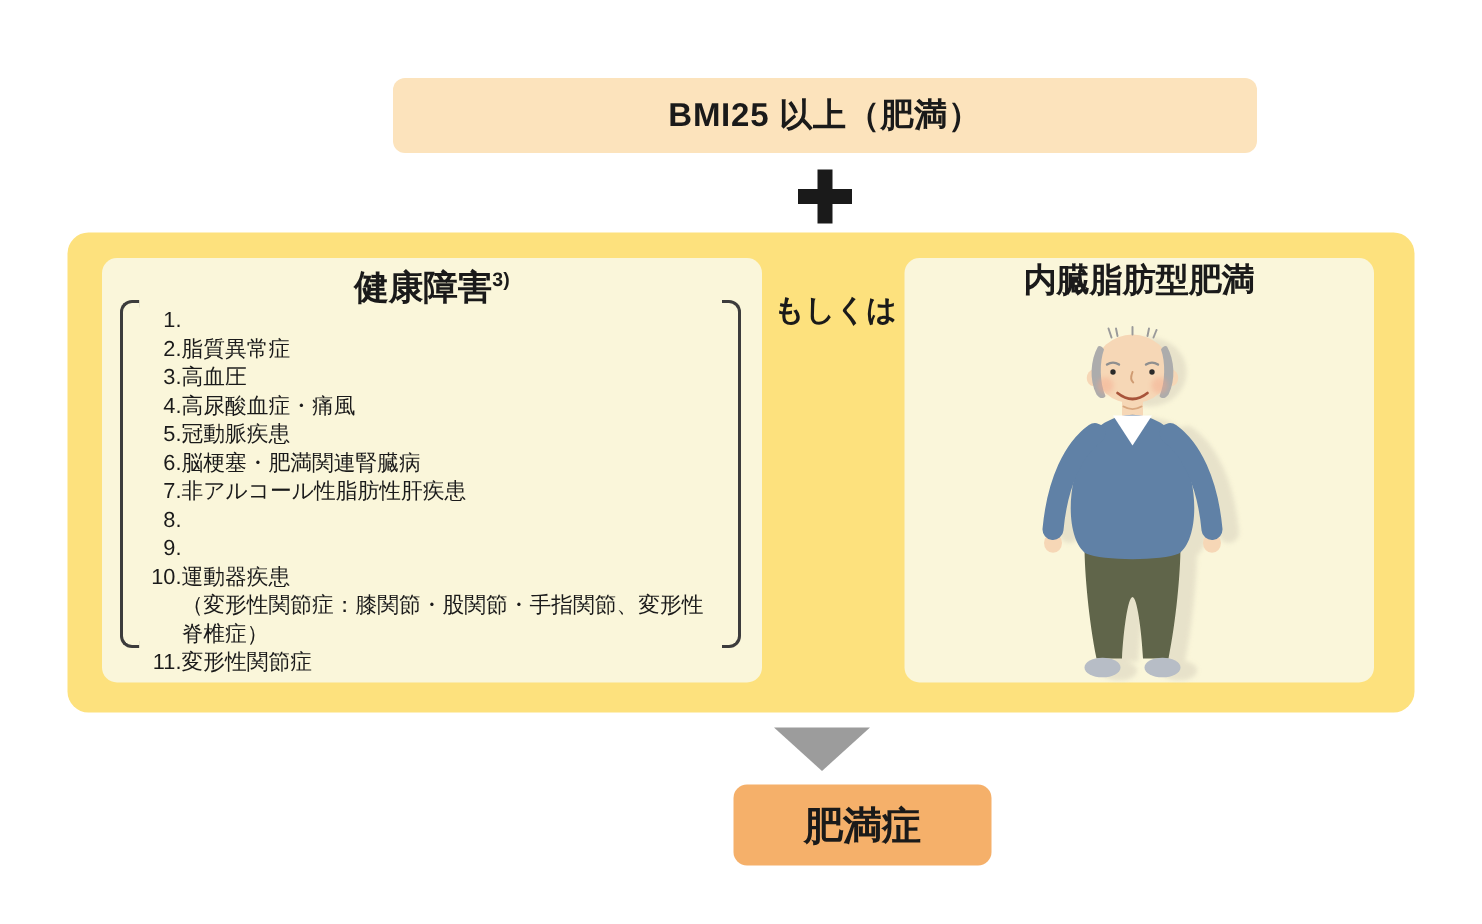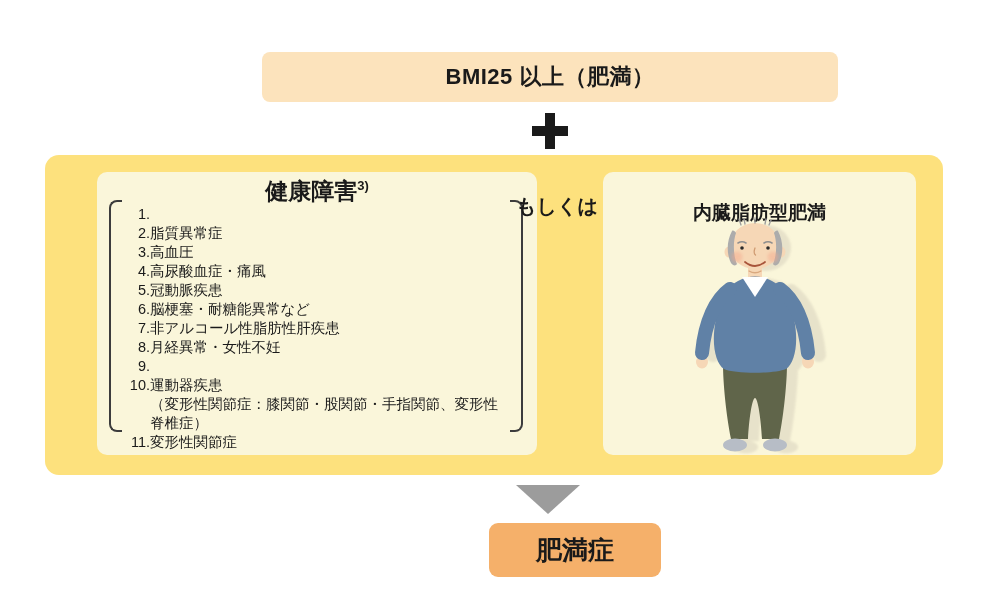--- a/index.html
+++ b/index.html
@@ -18,41 +18,41 @@
   .top-box span{font-size:22px;font-weight:bold;letter-spacing:.5px;}
 
   .plus{position:absolute;left:532px;top:113px;width:36px;height:36px;}
   .plus .pv{position:absolute;left:13px;top:0;width:10px;height:36px;background:var(--text-black);}
   .plus .ph{position:absolute;left:0;top:13px;width:36px;height:10px;background:var(--text-black);}
 
   .main{position:absolute;left:45px;top:155px;width:898px;height:320px;
     background:var(--panel-yellow);border-radius:14px;}
 
   .health-box{position:absolute;left:23px;top:17px;width:440px;height:283px;
-    background:var(--panel-cream);border-radius:10px;margin-left:29px;}
+    background:var(--panel-cream);border-radius:10px;}
   .hb-title{margin-top:4px;text-align:center;font-size:23px;font-weight:bold;}
   .hb-title sup{font-size:13px;font-weight:bold;}
   .list-wrap{position:absolute;left:12px;right:14px;top:28px;height:232px;display:flex;}
   .bracket{width:13px;box-sizing:border-box;}
   .bracket.left{border-left:2px solid var(--bracket-gray);border-top:2px solid var(--bracket-gray);
     border-bottom:2px solid var(--bracket-gray);border-radius:8px 0 0 8px;}
   .bracket.right{border-right:2px solid var(--bracket-gray);border-top:2px solid var(--bracket-gray);
     border-bottom:2px solid var(--bracket-gray);border-radius:0 8px 8px 0;}
   .list{flex:1;padding:5px 2px 0 2px;font-size:14.5px;line-height:19px;}
   .row{display:flex;}
   .row .num{width:26px;min-width:26px;text-align:right;}
   .row .txt{white-space:pre-line;}
   .hb-note{position:absolute;left:0;right:32px;bottom:5px;text-align:right;font-size:18px;font-weight:500;}
 
   .or-label{position:absolute;left:466px;top:27px;width:92px;text-align:center;
     font-size:20px;font-weight:bold;margin-top:11px;}
 
   .visceral-box{position:absolute;left:558px;top:17px;width:313px;height:283px;
     background:var(--panel-cream);border-radius:10px;}
-  .vb-title{margin-top:28px;text-align:center;font-size:19px;font-weight:bold;}
+  .vb-title{margin-top:0;text-align:center;font-size:22px;font-weight:bold;}
   .man-svg{position:absolute;left:72px;top:44px;}
 
   .down-arrow{position:absolute;left:516px;top:485px;width:0;height:0;
     border-left:32px solid transparent;border-right:32px solid transparent;
     border-top:29px solid var(--arrow-gray);}
 
   .result-box{position:absolute;left:489px;top:523px;width:172px;height:54px;
     background:var(--box-orange);border-radius:9px;display:flex;align-items:center;justify-content:center;}
   .result-box span{font-size:26px;font-weight:bold;}
 </style>
@@ -93,29 +93,28 @@
           <div class="row">
               <span class="num">4.</span>
               <span class="txt">高尿酸血症・痛風</span>
             </div>
           <div class="row">
               <span class="num">5.</span>
               <span class="txt">冠動脈疾患</span>
             </div>
           <div class="row">
               <span class="num">6.</span>
-              <span class="txt">脳梗塞・耐糖能異常など</span>
+              <span class="txt">脳梗塞・肥満関連腎臓病</span>
             </div>
           <div class="row">
               <span class="num">7.</span>
               <span class="txt">非アルコール性脂肪性肝疾患</span>
             </div>
           <div class="row">
               <span class="num">8.</span>
-              <span class="txt">月経異常・女性不妊</span>
             </div>
           <div class="row">
               <span class="num">9.</span>
             </div>
           <div class="row">
               <span class="num">10.</span>
               <span class="txt">運動器疾患
 （変形性関節症：膝関節・股関節・手指関節、変形性脊椎症）</span>
             </div>
           <div class="row">

